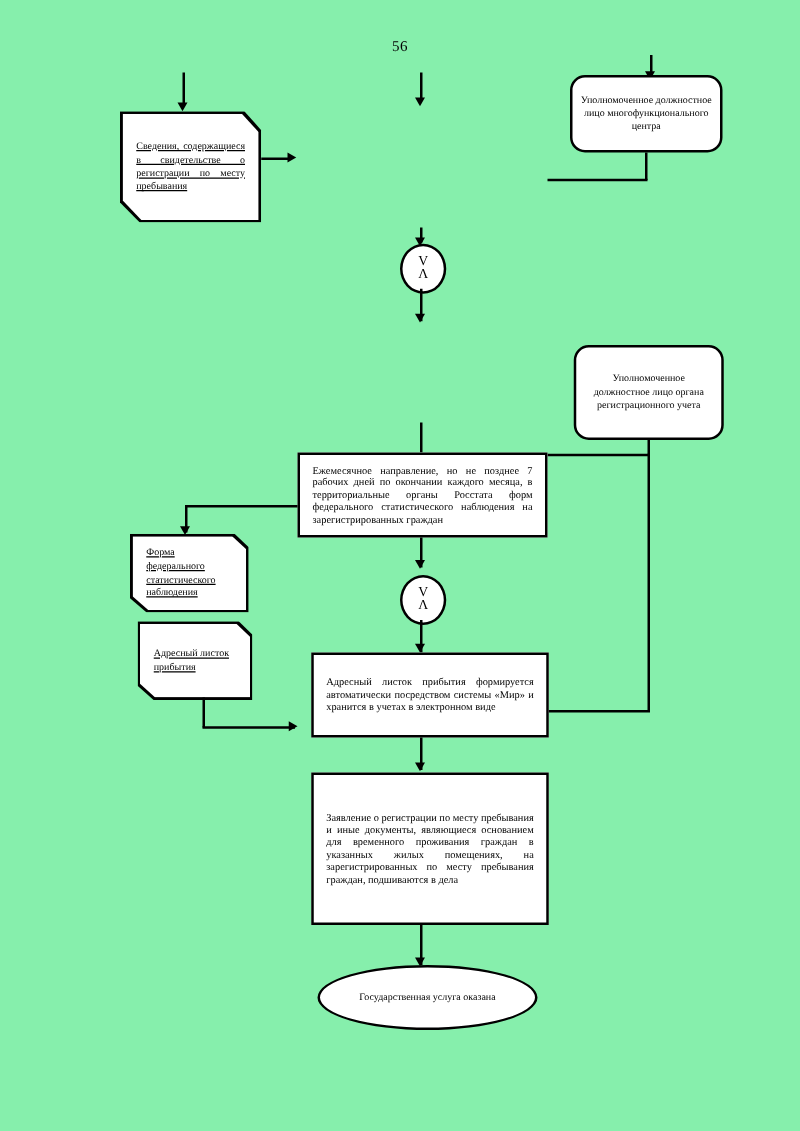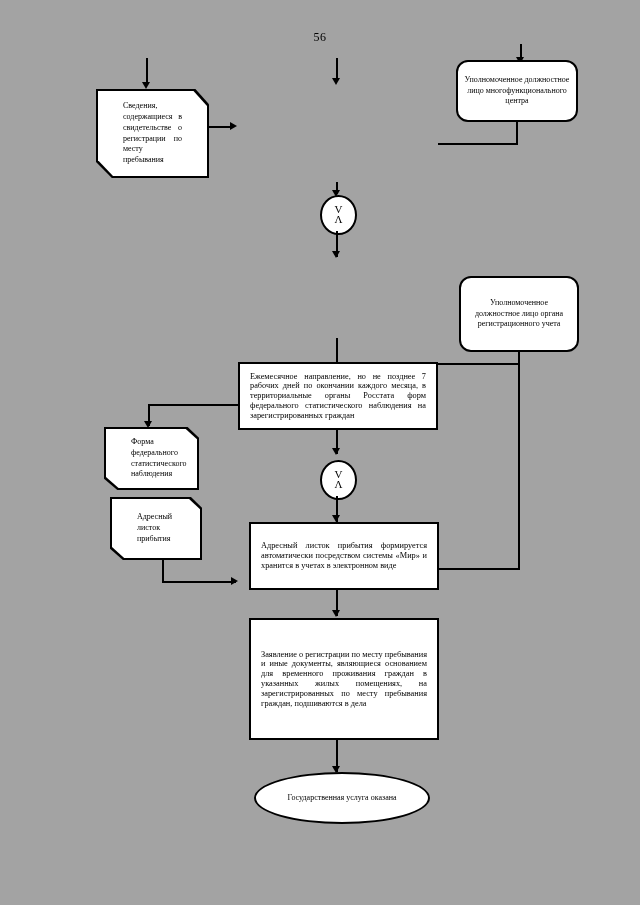--- a/index.html
+++ b/index.html
@@ -4,21 +4,21 @@
 <style>
   html,body{margin:0;padding:0;background:#ffffff;}
   body{
     font-family:"Liberation Serif", serif;
     color:#000;
   }
   #page{
     position:relative;
     width:640px;
     height:905px;
-    background:#a3a3a3;
+    background:#86efac;
     overflow:hidden;
   }
   .page-num{
     position:absolute;
     left:0; top:30px;
     width:640px;
     text-align:center;
     font-size:12px;
     font-family:"Liberation Serif", serif;
     letter-spacing:.5px;
@@ -85,23 +85,24 @@
   }
   .doc .inner{
     position:absolute;
     left:2px; top:2px; right:2px; bottom:2px;
     background:#fff;
     clip-path:polygon(0 0, 87.6% 0, 100% 17.5%, 100% 100%, 13.8% 100%, 0 81.5%);
     display:flex;
     align-items:center;
   }
   .doc .txt{
-    padding:7px 25px;
+    padding:7px 11px;
     font-size:8px;
     line-height:1.35;
+    text-decoration:underline;
   }
   .doc.just .txt{text-align:justify;text-justify:inter-word;}
   .doc.left .txt{text-align:left;border-radius:22px;}
 
   
   .conn{
     position:absolute;
     border:2px solid #000;
     border-radius:50%;
     background:#fff;

